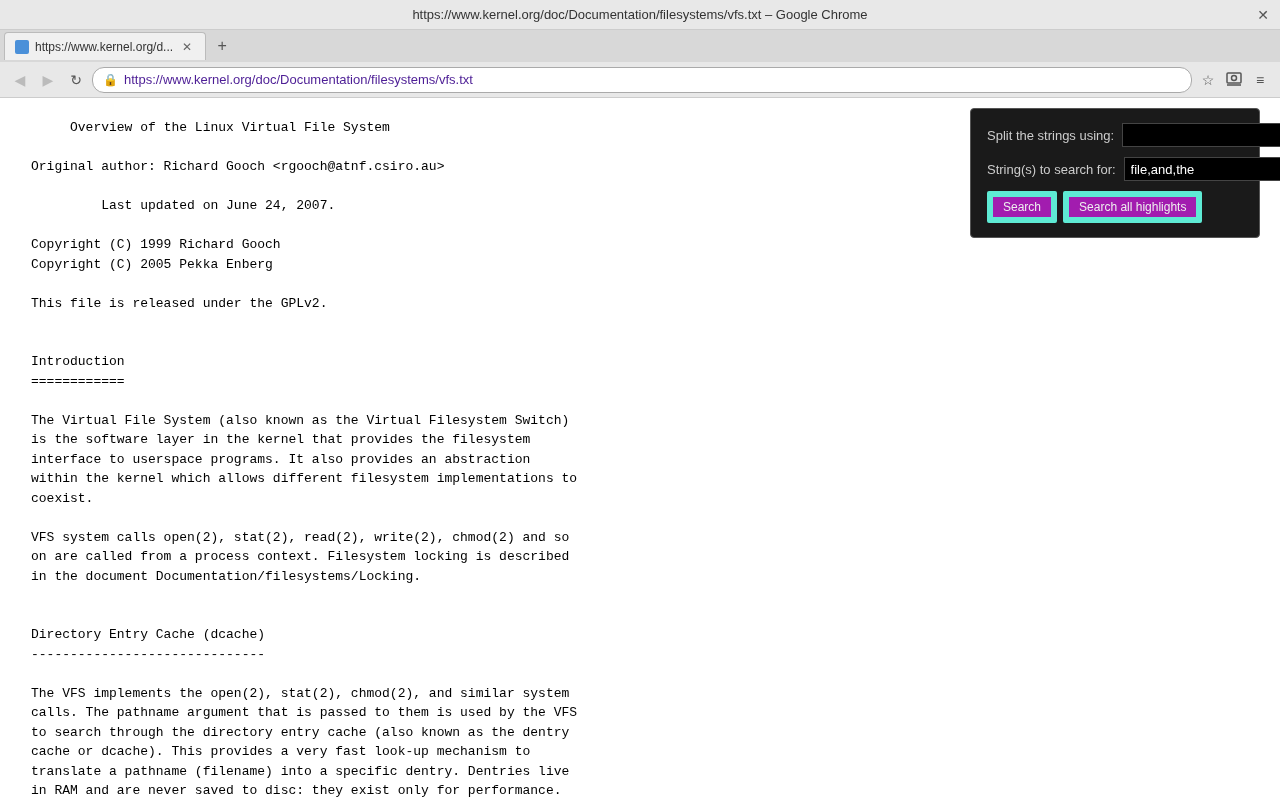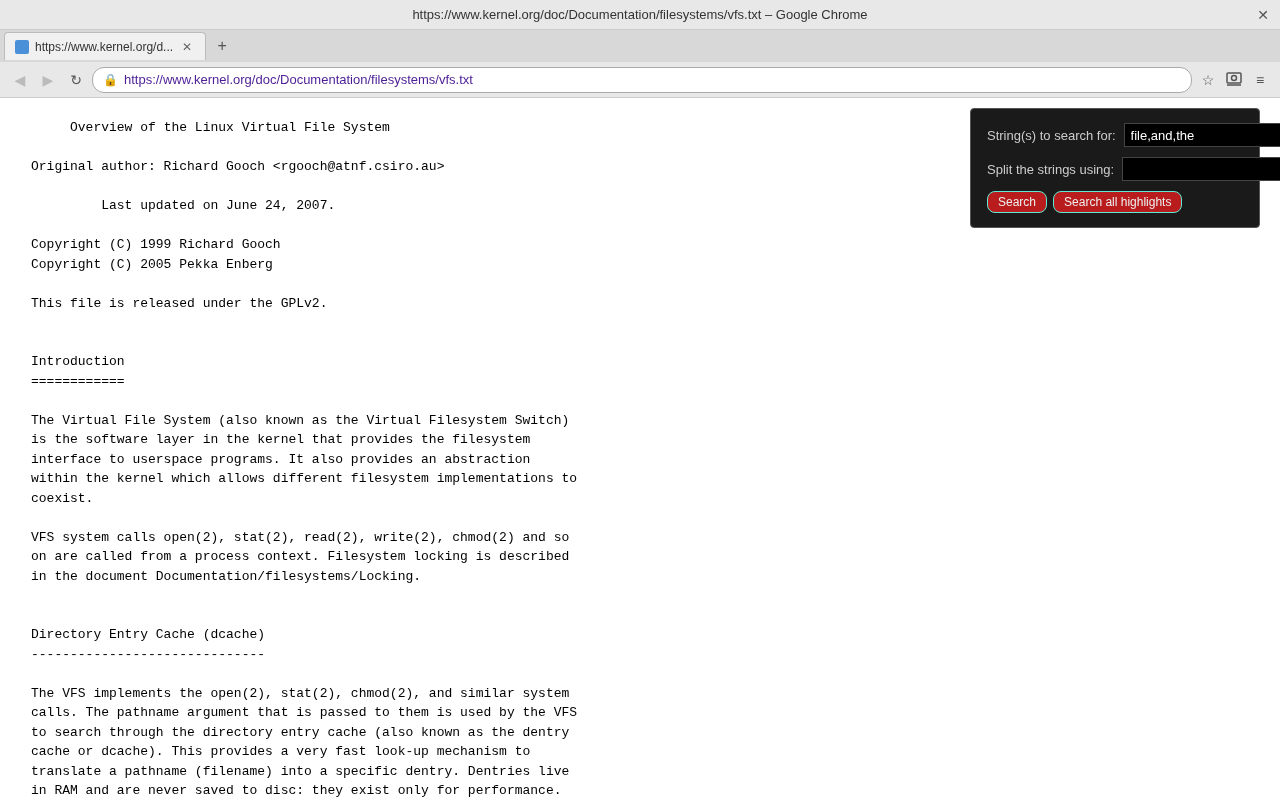--- a/index.html
+++ b/index.html
@@ -222,27 +222,27 @@
       height: 24px;
     }
 
     .search-buttons {
       display: flex;
       gap: 6px;
       margin-top: 4px;
     }
 
     .search-btn {
-      background: #b91c1c;
+      background: #a21caf;
       color: #eee;
-      border: 1px solid #5eead4;
+      border: 6px solid #5eead4;
       padding: 3px 10px;
       font-size: 12px;
       cursor: pointer;
-      border-radius: 8px;
+      border-radius: 2px;
     }
 
     
     .content-scroll::-webkit-scrollbar {
       width: 16px;
     }
 
     .content-scroll::-webkit-scrollbar-track {
       background: #f0f0f0;
     }
@@ -351,25 +351,25 @@
 
 An individual dentry usually has a pointer to an inode. Inodes are
 filesystem objects such as regular files, directories, FIFOs and other
 beasts.  They live either on the disc (for block device filesystems)
 or in the memory (for pseudo filesystems). Inodes that live on the
 disc are copied into the memory when required and changes to the inode</pre>
   </div>
 
   <div class="search-popup">
     <div class="search-row">
+      <label class="search-label">Split the strings using:</label>
+      <input class="search-input" type="text" value="" style="">
+    </div>
+    <div class="search-row">
       <label class="search-label">String(s) to search for:</label>
       <input class="search-input" type="text" value="file,and,the" style="">
-    </div>
-    <div class="search-row">
-      <label class="search-label">Split the strings using:</label>
-      <input class="search-input" type="text" value="" style="">
     </div>
     <div class="search-buttons">
       <button class="search-btn">Search</button>
       <button class="search-btn">Search all highlights</button>
     </div>
   </div>
 </div>
 
 </body></html>

